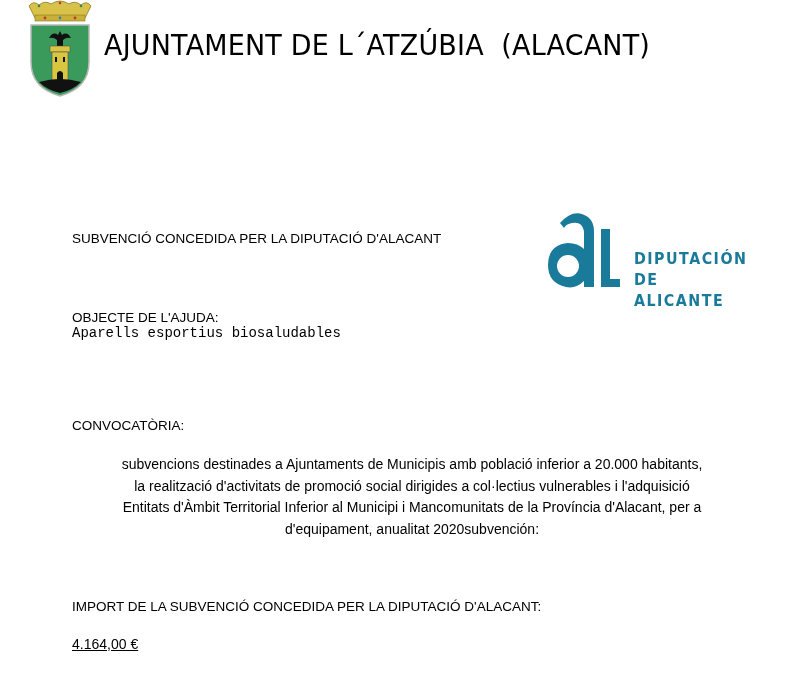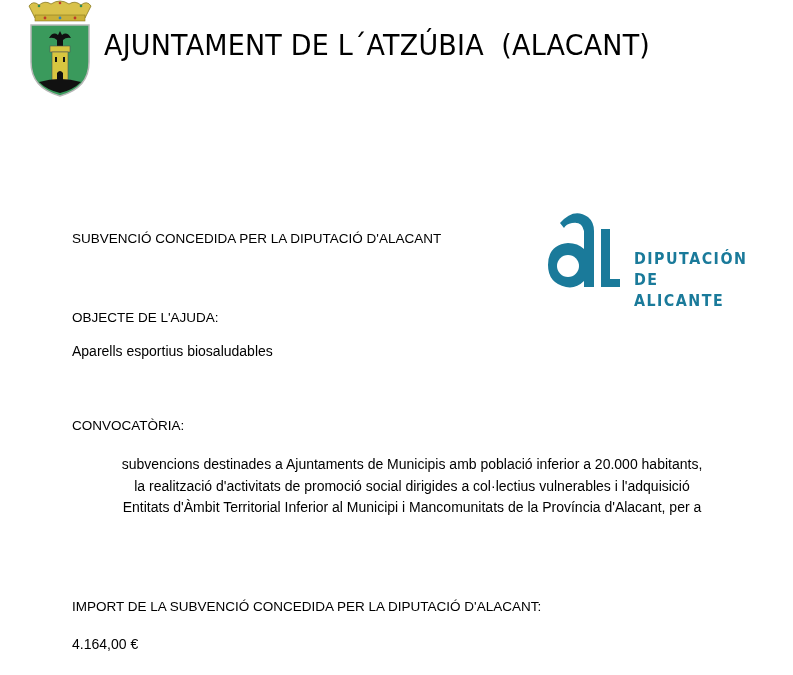--- a/index.html
+++ b/index.html
@@ -126,23 +126,24 @@
   </div>
   <div class="dipu-text">
     <div>DIPUTACIÓN</div>
     <div>DE ALICANTE</div>
   </div>
 </div>
 
 <div class="section-text bold" style="top:229px;">SUBVENCIÓ CONCEDIDA PER LA DIPUTACIÓ D'ALACANT</div>
 
 <div class="section-text bold" style="top:308px;">OBJECTE DE L'AJUDA:</div>
-<div class="section-text" style="top:341px;">Aparells esportius biosaludables</div>
+<div class="section-text" style="top:323px;font-family:Liberation Mono, monospace;">Aparells esportius biosaludables</div>
 
 <div class="section-text bold" style="top:416px;">CONVOCATÒRIA:</div>
 <div class="para">
   <div>subvencions destinades a Ajuntaments de Municipis amb població inferior a 20.000 habitants,</div>
   <div>la realització d'activitats de promoció social dirigides a col·lectius vulnerables i l'adquisició</div>
   <div>Entitats d'Àmbit Territorial Inferior al Municipi i Mancomunitats de la Província d'Alacant, per a</div>
+  <div>d'equipament, anualitat 2020subvención:</div>
 </div>
 
 <div class="section-text bold" style="top:597px;">IMPORT DE LA SUBVENCIÓ CONCEDIDA PER LA DIPUTACIÓ D'ALACANT:</div>
-<div class="section-text" style="top:634px;">4.164,00 €</div>
+<div class="section-text" style="top:634px;text-decoration:underline;">4.164,00 €</div>
 
 </body></html>

